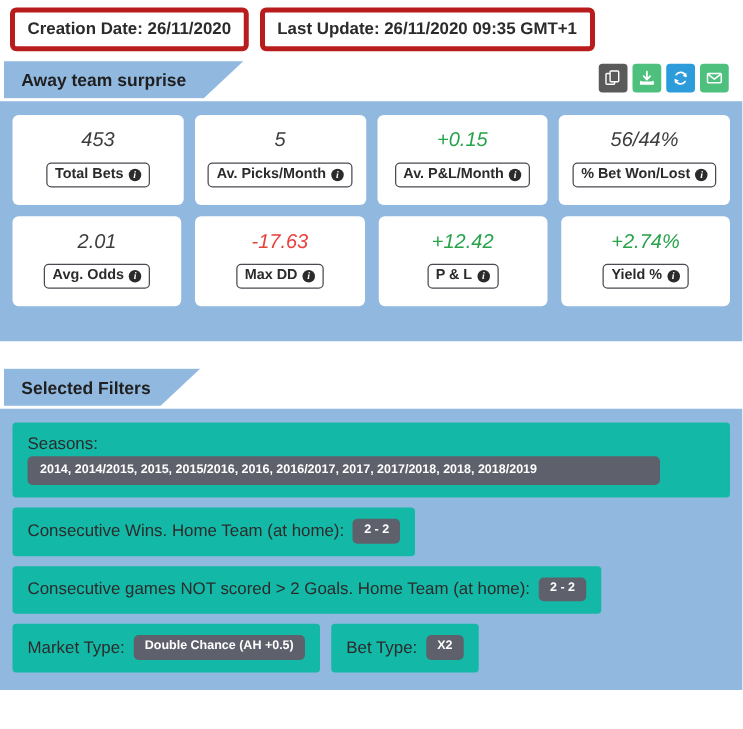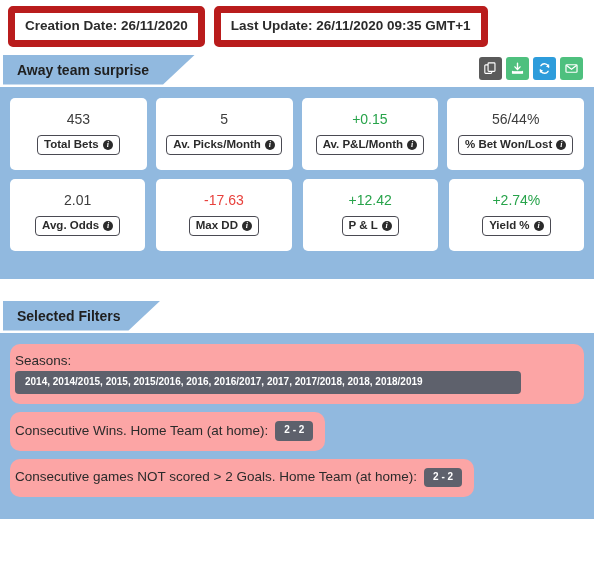--- a/index.html
+++ b/index.html
@@ -21,21 +21,21 @@
   }
 
   
   .date-row {
     display: flex;
     gap: 9px;
     padding: 6px 0 0 8px;
     align-items: flex-start;
   }
   .date-box {
-    border: 7px solid #b91c1c;
+    border: 4px solid #b91c1c;
     border-radius: 5px;
     background: #ffffff;
     padding: 5px 10px 6px 10px;
     font-size: 13.5px;
     font-weight: bold;
     color: #2b2b2b;
     line-height: 1.15;
     white-space: nowrap;
   }
 
@@ -103,23 +103,24 @@
     background: #ffffff;
     border-radius: 5px;
     height: 72px;
     display: flex;
     flex-direction: column;
     align-items: center;
     justify-content: center;
     gap: 9px;
   }
   .stat-value {
-    font-size: 14px;
+    font-size: 16px;
     color: #3d3d3d;
     line-height: 1;
+    font-style: italic;
   }
   .stat-value.pos { color: #27a34a; }
   .stat-value.neg { color: #e8413c; }
 
   .stat-label {
     border: 1.5px solid #4a4a52;
     border-radius: 4px;
     padding: 2px 6px 3px 6px;
     font-size: 11.5px;
     font-weight: bold;
@@ -141,23 +142,23 @@
     font-size: 8px;
     font-weight: bold;
     line-height: 10px;
     text-align: center;
     font-style: italic;
     font-family: "Liberation Serif", serif;
   }
 
   
   .filter-card {
-    background: #fca5a5;
-    border-radius: 10px;
-    padding: 9px 12px 10px 5px;
+    background: #14b8a6;
+    border-radius: 3px;
+    padding: 9px 12px 10px 12px;
     margin-bottom: 8px;
     display: inline-flex;
     align-items: center;
     flex-wrap: wrap;
     gap: 7px;
   }
   .filter-card.block { display: block; }
   .filter-card:last-child { margin-bottom: 0; }
 
   .filter-label {
@@ -332,16 +333,26 @@
       <span class="chip">2 - 2</span>
     </div>
     <div style="height:0;"></div>
 
     <div class="filter-card">
       <span class="filter-label">Consecutive games NOT scored &gt; 2 Goals. Home Team (at home):</span>
       <span class="chip">2 - 2</span>
     </div>
     <div style="height:0;"></div>
 
+    <div class="row-flex">
+      <div class="filter-card">
+        <span class="filter-label">Market Type:</span>
+        <span class="chip">Double Chance (AH +0.5)</span>
+      </div>
+      <div class="filter-card">
+        <span class="filter-label">Bet Type:</span>
+        <span class="chip">X2</span>
+      </div>
+    </div>
 
   </div>
 
 </div>
 
 </body></html>

